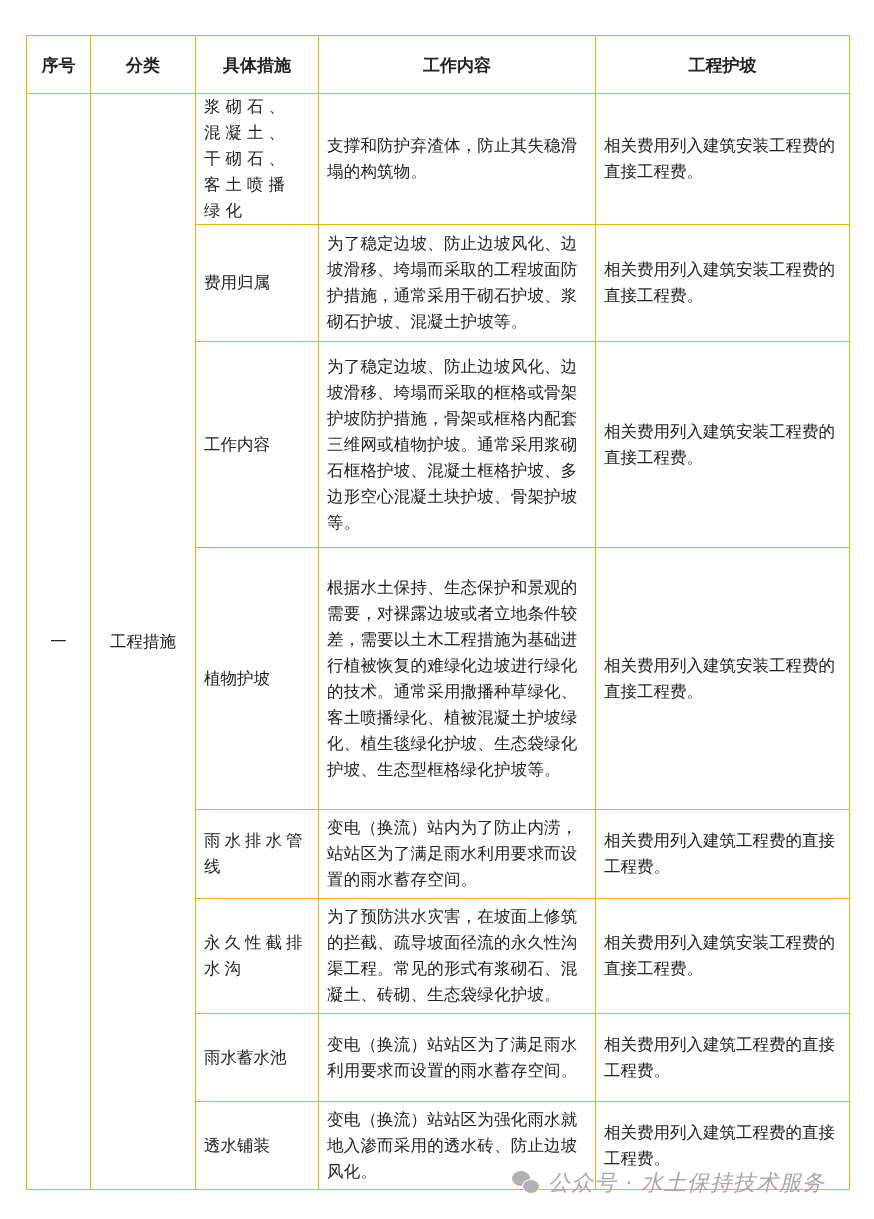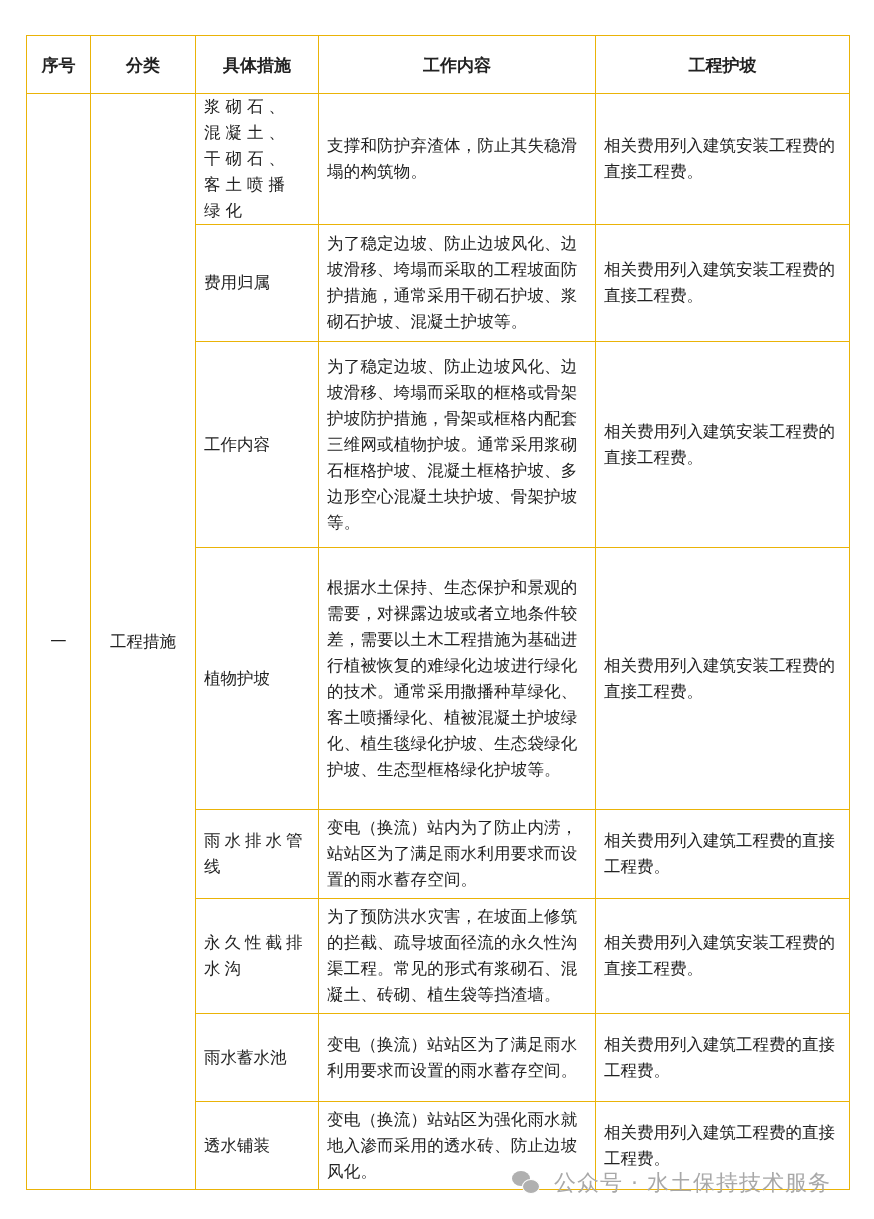--- a/index.html
+++ b/index.html
@@ -8,21 +8,21 @@
   table.main { position: absolute; left: 26px; top: 35px; border-collapse: collapse;
                table-layout: fixed; width: 823px; }
   table.main td, table.main th { border: 1px solid #eab308; padding: 0 8px; font-size: 16.5px;
                line-height: 26px; vertical-align: middle; }
   table.main th { height: 57px; font-weight: bold; text-align: center; font-size: 17px; }
   td.c-idx, td.c-cat { text-align: center; }
   td.c-measure { padding: 0 6px 0 8px; }
   td.c-content { padding: 0 6px 0 8px; letter-spacing: 0.2px; margin-left: 26px; }
   td.c-cost { padding: 0 8px 0 12px; }
   .watermark { position: absolute; left: 512px; top: 1168px; font-family: "DejaVu Sans", "Liberation Sans", sans-serif;
-               font-size: 22px; color: #a8a8a8; display: flex; align-items: center; gap: 12px; letter-spacing: 1px; }
+               font-size: 22px; color: #a8a8a8; display: flex; align-items: center; gap: 6px; letter-spacing: 1px; font-style: italic; }
   .wechat-icon { width: 30px; height: 24px; position: relative; }
   .wechat-icon .b1 { position: absolute; left: 0; top: 0; width: 18px; height: 15px; border-radius: 50%; background: #b0b0b0; }
   .wechat-icon .b2 { position: absolute; left: 10px; top: 8px; width: 16px; height: 13px; border-radius: 50%; background: #b0b0b0; border: 1px solid #fff; }
 </style>
 </head>
 <body>
 
 <table class="main">
   <colgroup>
     <col style="width:64px">
@@ -63,21 +63,21 @@
       <td class="c-content">根据水土保持、生态保护和景观的需要，对裸露边坡或者立地条件较差，需要以土木工程措施为基础进行植被恢复的难绿化边坡进行绿化的技术。通常采用撒播种草绿化、客土喷播绿化、植被混凝土护坡绿化、植生毯绿化护坡、生态袋绿化护坡、生态型框格绿化护坡等。</td>
       <td class="c-cost">相关费用列入建筑安装工程费的直接工程费。</td>
     </tr>
     <tr style="height:89px">
       <td class="c-measure" style="letter-spacing:4px">雨水排水管线</td>
       <td class="c-content">变电（换流）站内为了防止内涝，站站区为了满足雨水利用要求而设置的雨水蓄存空间。</td>
       <td class="c-cost">相关费用列入建筑工程费的直接工程费。</td>
     </tr>
     <tr style="height:115px">
       <td class="c-measure" style="letter-spacing:4px">永久性截排水沟</td>
-      <td class="c-content">为了预防洪水灾害，在坡面上修筑的拦截、疏导坡面径流的永久性沟渠工程。常见的形式有浆砌石、混凝土、砖砌、植生袋等挡渣墙。</td>
+      <td class="c-content">为了预防洪水灾害，在坡面上修筑的拦截、疏导坡面径流的永久性沟渠工程。常见的形式有浆砌石、混凝土、砖砌、生态袋绿化护坡。</td>
       <td class="c-cost">相关费用列入建筑安装工程费的直接工程费。</td>
     </tr>
     <tr style="height:88px">
       <td class="c-measure">雨水蓄水池</td>
       <td class="c-content">变电（换流）站站区为了满足雨水利用要求而设置的雨水蓄存空间。</td>
       <td class="c-cost">相关费用列入建筑工程费的直接工程费。</td>
     </tr>
     <tr style="height:88px">
       <td class="c-measure">透水铺装</td>
       <td class="c-content">变电（换流）站站区为强化雨水就地入渗而采用的透水砖、防止边坡风化。</td>

